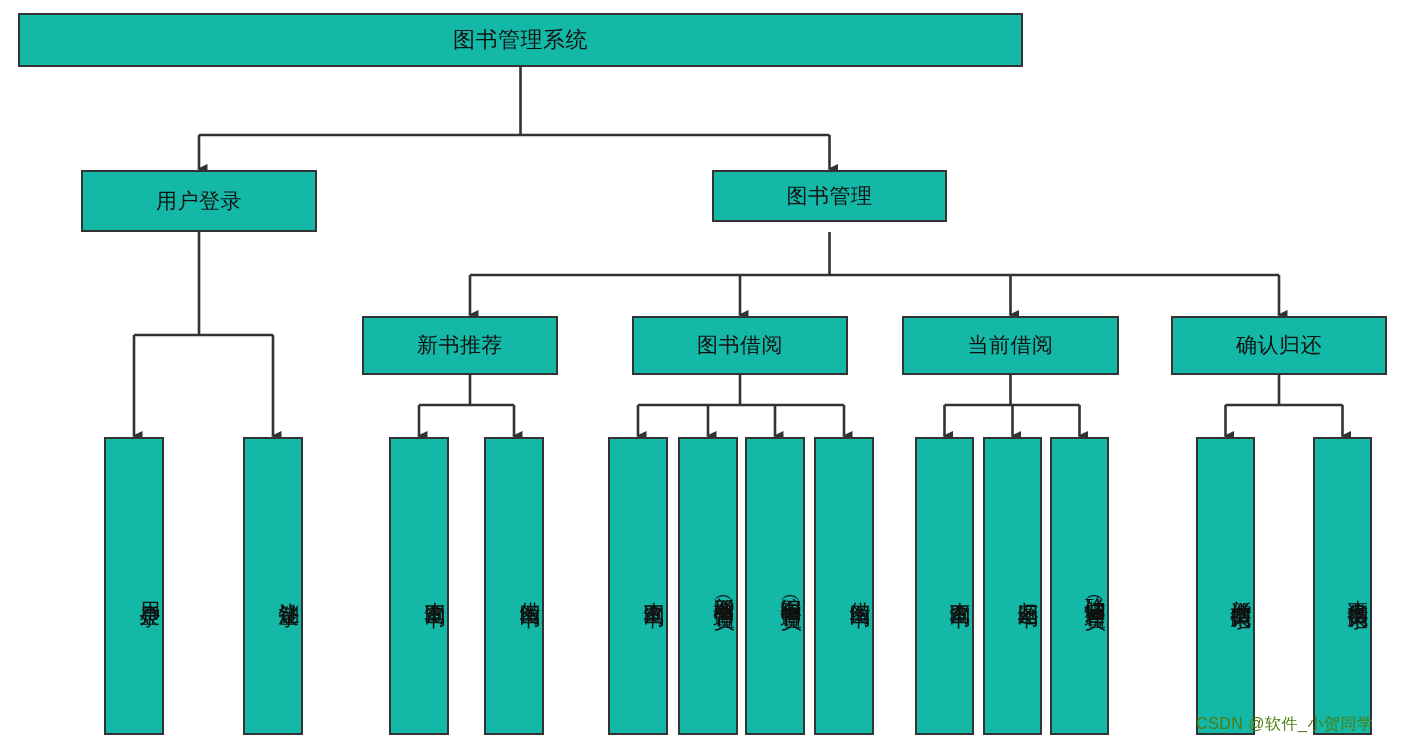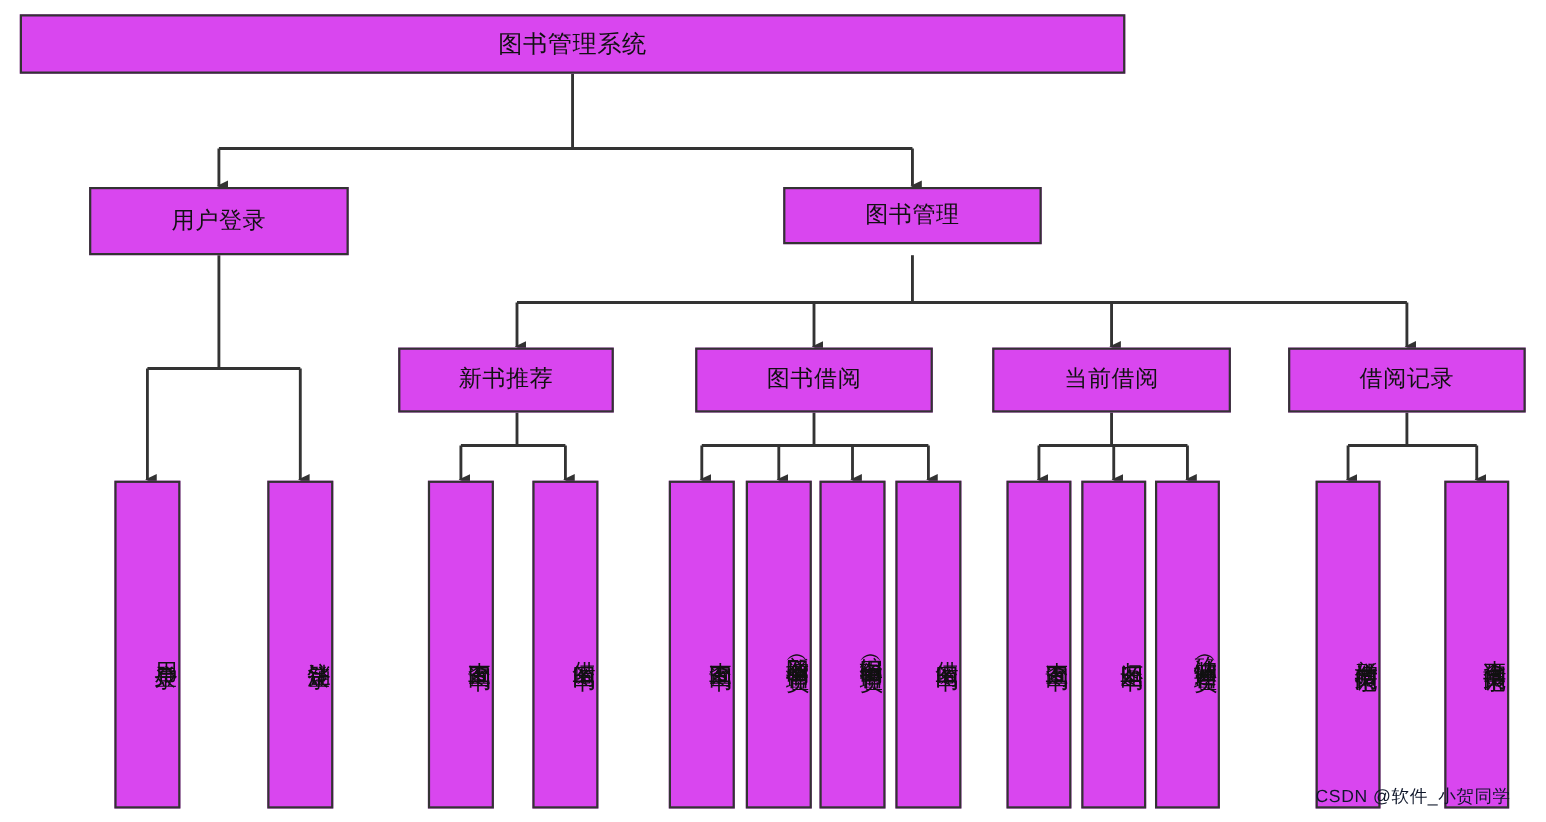--- a/index.html
+++ b/index.html
@@ -23,21 +23,21 @@
     left: 0;
     top: 0;
     width: 1405px;
     height: 747px;
     pointer-events: none;
   }
   .node {
     position: absolute;
     box-sizing: border-box;
     border: 2px solid #333333;
-    background: #d946ef;
+    background: #14b8a6;
     display: flex;
     align-items: center;
     justify-content: center;
     color: #111111;
     line-height: 1.18;
     text-align: center;
   }
   .node.horizontal {
     font-size: 21px;
     letter-spacing: 0.5px;
@@ -50,21 +50,21 @@
     padding-top: 6px;
     align-items: flex-start;
     justify-content: center;
   }
   .node.root {
     font-size: 22px;
   }
   .watermark {
     position: absolute;
     font-size: 16px;
-    color: #0f172a;
+    color: #4d7c0f;
     white-space: nowrap;
     letter-spacing: 0.5px;
   }
 </style>
 </head>
 <body>
 
 <div id="canvas">
   <svg id="edges" viewBox="0 0 1405 747">
     <defs>
@@ -122,21 +122,21 @@
       <div class="node horizontal" style="left: 362px; top: 316px; width: 196px; height: 59px;">
         <span>新书推荐</span>
       </div>
       <div class="node horizontal" style="left: 632px; top: 316px; width: 216px; height: 59px;">
         <span>图书借阅</span>
       </div>
       <div class="node horizontal" style="left: 902px; top: 316px; width: 217px; height: 59px;">
         <span>当前借阅</span>
       </div>
       <div class="node horizontal" style="left: 1171px; top: 316px; width: 216px; height: 59px;">
-        <span>借阅记录</span>
+        <span>确认归还</span>
       </div>
       <div class="node vertical" style="left: 104px; top: 437px; width: 60px; height: 298px;">
         <span>用户登录</span>
       </div>
       <div class="node vertical" style="left: 243px; top: 437px; width: 60px; height: 298px;">
         <span>注销登录</span>
       </div>
       <div class="node vertical" style="left: 389px; top: 437px; width: 60px; height: 298px;">
         <span>查询图书</span>
       </div>

